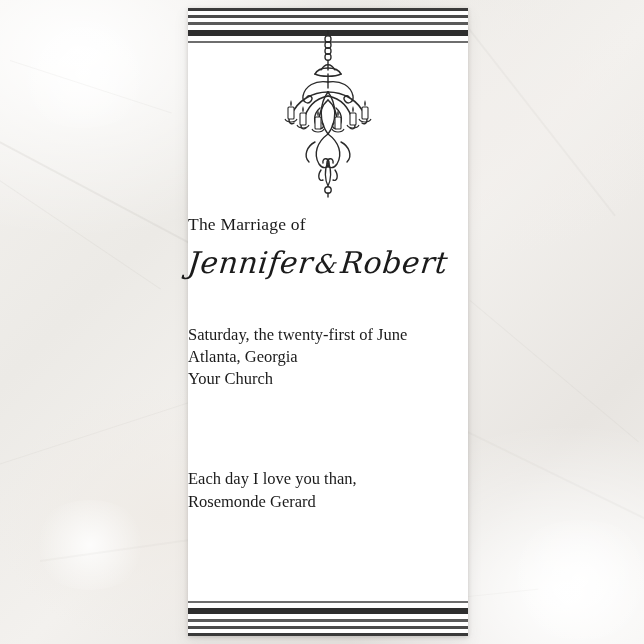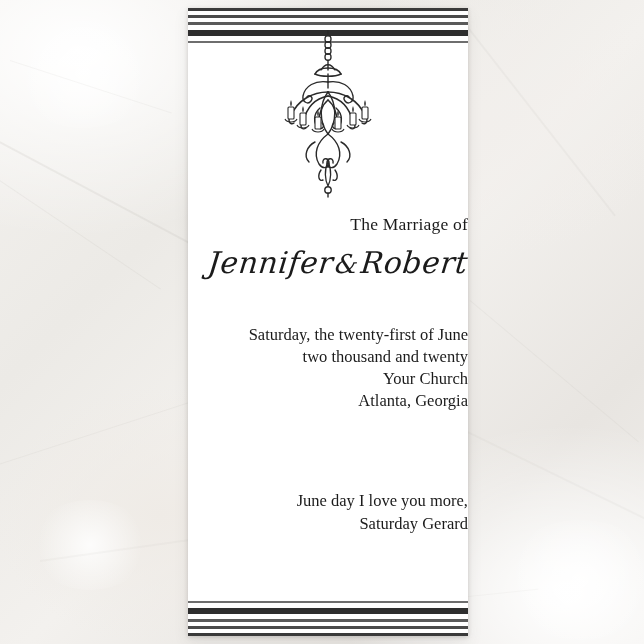--- a/index.html
+++ b/index.html
@@ -84,21 +84,21 @@
     width: 150px;
     height: 168px;
   }
 
   
   .content {
     position: absolute;
     left: 0;
     right: 0;
     top: 206px;
-    text-align: right;
+    text-align: left;
     color: #1b1b1b;
   }
   .line-marriage {
     font-family: "Liberation Serif", serif;
     font-size: 17.5px;
     letter-spacing: .2px;
     margin-bottom: 10px;
   }
   .names {
     font-family: "DejaVu Serif", serif;
@@ -235,28 +235,27 @@
     </div>
 
     <div class="content">
       <div class="line-marriage">The Marriage of</div>
       <div class="names">
         <span>Jennifer</span><span class="amp">&amp;</span><span>Robert</span>
       </div>
 
       <div class="details">
         <div>Saturday, the twenty-first of June</div>
-        <div>two thousand and twenty</div>
+        <div>Atlanta, Georgia</div>
         <div>Your Church</div>
-        <div>Atlanta, Georgia</div>
       </div>
 
       <div class="quote">
-        <div>June day I love you more,</div>
-        <div class="author">Saturday Gerard</div>
+        <div>Each day I love you than,</div>
+        <div class="author">Rosemonde Gerard</div>
       </div>
     </div>
 
     <div class="band bottom" id="band-bottom">
         <div class="stripe" style="background: rgb(110, 110, 110); height: 2px;"></div>
         <div class="stripe" style="background: rgb(255, 255, 255); height: 5px;"></div>
         <div class="stripe" style="background: rgb(46, 46, 46); height: 6px;"></div>
         <div class="stripe" style="background: rgb(255, 255, 255); height: 5px;"></div>
         <div class="stripe" style="background: rgb(90, 90, 90); height: 3px;"></div>
         <div class="stripe" style="background: rgb(255, 255, 255); height: 4px;"></div>

